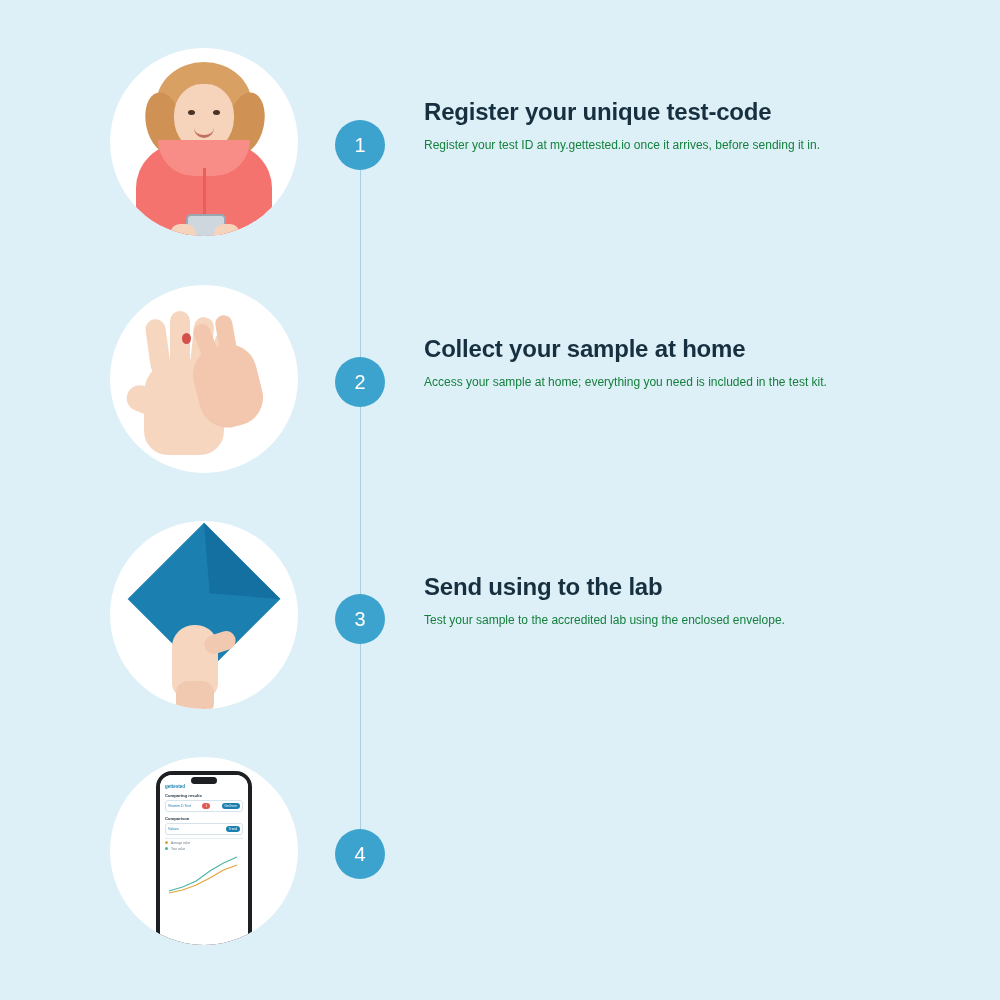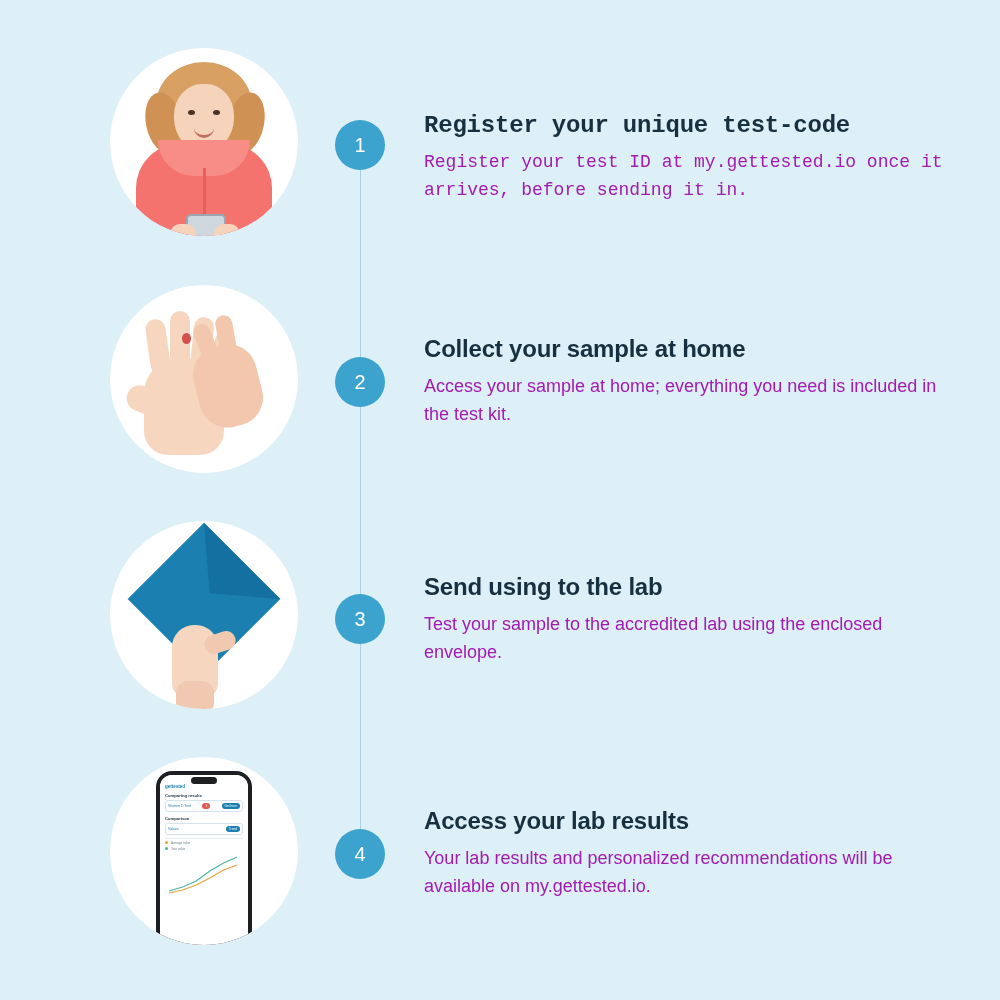--- a/index.html
+++ b/index.html
@@ -371,26 +371,26 @@
     width: 520px;
   }
   .step-title {
     font-size: 24px;
     font-weight: bold;
     color: #17303f;
     letter-spacing: -0.2px;
     margin: 0 0 10px 0;
   }
   .step-desc {
-    font-size: 18px;
+    font-size: 12px;
     line-height: 1.55;
-    color: #a21caf;
+    color: #15803d;
     margin: 0;
   }
-  .step-1 .text { top: 64px; font-family: Liberation Mono, monospace; }
+  .step-1 .text { top: 50px; }
   .step-2 .text { top: 50px; }
   .step-3 .text { top: 52px; }
   .step-4 .text { top: 50px; }
 </style>
 </head>
 <body>
 
 <div class="board">
 
   <div class="connector"></div>
@@ -496,20 +496,16 @@
                 <svg class="ph-line-svg" viewBox="0 0 80 44" preserveAspectRatio="none">
                   <polyline points="4,40 18,36 32,30 46,20 60,12 74,6" fill="none" stroke="#4ab5a0" stroke-width="1.2"></polyline>
                   <polyline points="4,42 18,39 32,34 46,27 60,19 74,14" fill="none" stroke="#e3a33b" stroke-width="1.2"></polyline>
                 </svg>
               </div>
             </div>
           </div>
         </div>
       </div>
       <div class="badge">4</div>
-      <div class="text">
-        <div class="step-title">Access your lab results</div>
-        <div class="step-desc">Your lab results and personalized recommendations will be available on my.gettested.io.</div>
-      </div>
     </div>
 
   </div>
 </div>
 
 </body></html>

